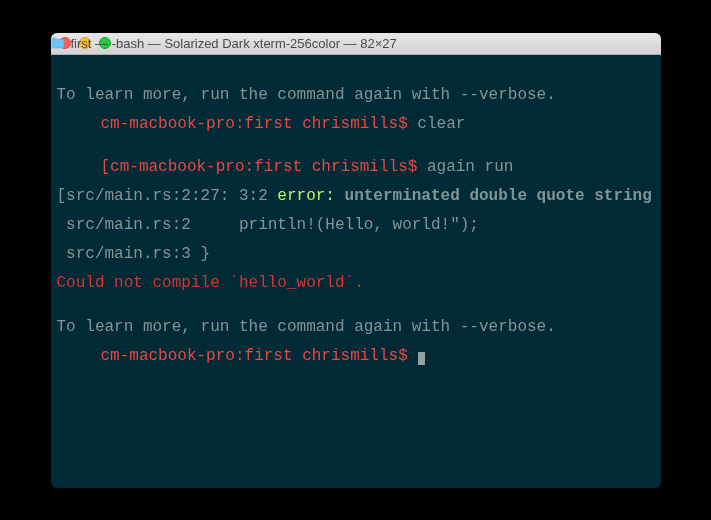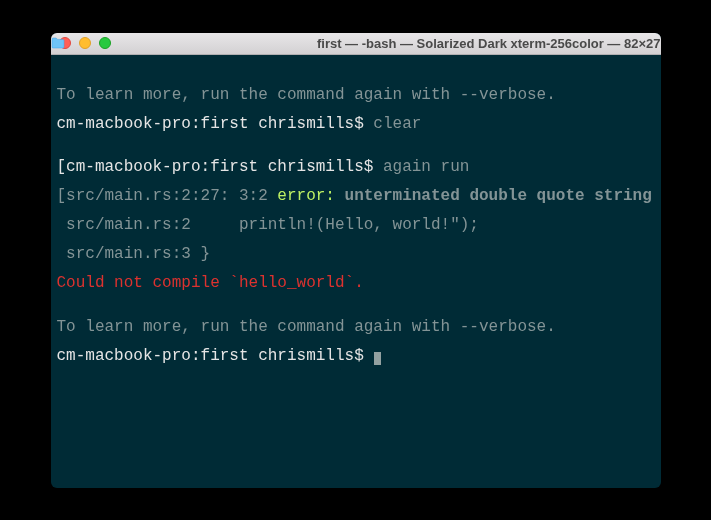--- a/index.html
+++ b/index.html
@@ -43,43 +43,42 @@
       border-radius: 50%;
     }
     .tl-close { background: #ff5f57; border: 0.5px solid #e1483f; }
     .tl-min   { background: #ffbd2e; border: 0.5px solid #e0a028; }
     .tl-max   { background: #28c940; border: 0.5px solid #1ba125; }
     .title-center {
       position: absolute;
       left: 0; right: 0;
       display: flex;
       align-items: center;
-      justify-content: space-between;
+      justify-content: flex-start;
       gap: 6px;
       pointer-events: none;
       font-size: 13px;
       color: #4a4a4a;
-      font-weight: bold;
     }
     .folder-icon {
       width: 14px;
       height: 12px;
     }
     .terminal {
       flex: 1;
       padding: 4px 6px;
       font-family: Menlo, Monaco, "Courier New", monospace;
       font-size: 16px;
       line-height: 14.5px;
       color: #839496;
       white-space: pre;
       overflow: hidden;
     }
     .c-green  { color: #859900; font-weight: bold; }
-    .c-blue   { color: #e5e5e5; }
+    .c-blue   { color: #ef4444; margin-left: 44px; }
     .c-red    { color: #dc322f; margin-top: 16px; }
     .c-redb   { color: #bef264; font-weight: normal; }
     .c-bold   { font-weight: bold; }
     .cursor {
       display: inline-block;
       width: 7px;
       height: 13px;
       background: #93a1a1;
       vertical-align: text-bottom;
       margin-left: 1px;

